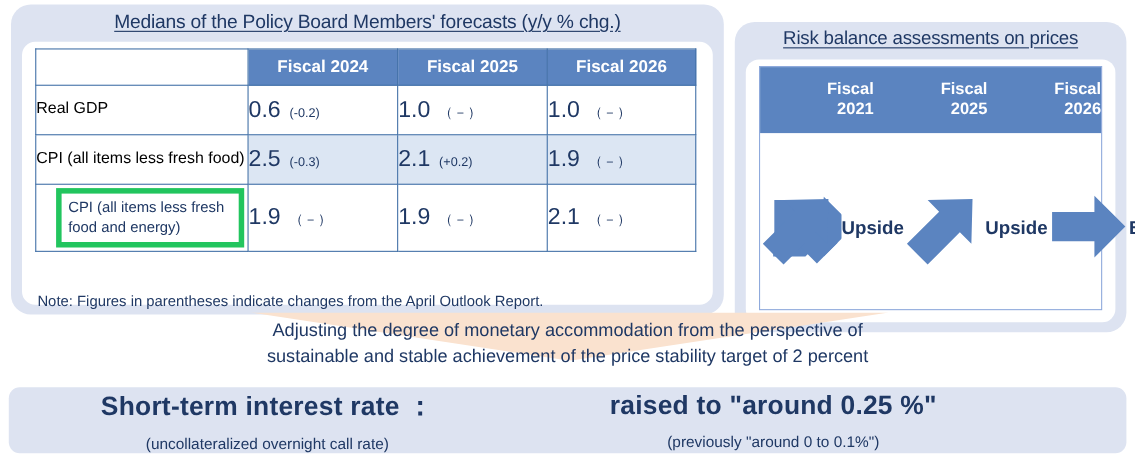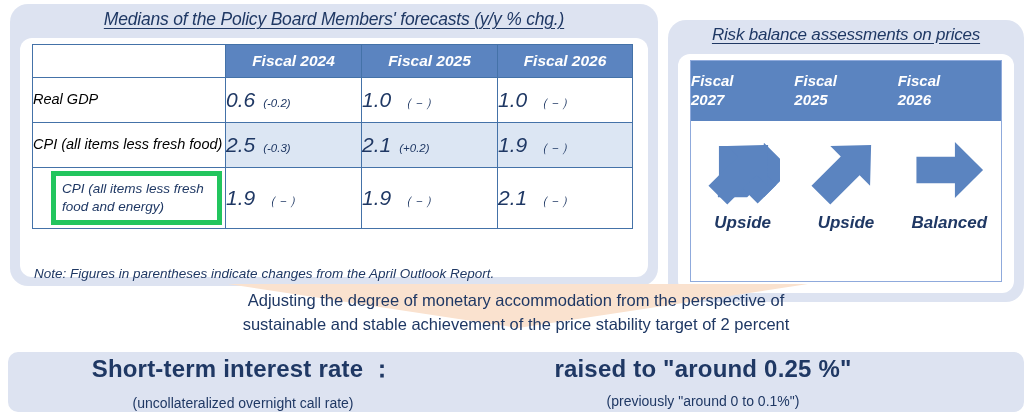--- a/index.html
+++ b/index.html
@@ -15,21 +15,20 @@
     overflow: hidden;
     position: relative;
   }
 
   
   #top-area {
     position: absolute;
     left: 0; top: 0;
     width: 848px;
     height: 288px;
-    font-style: italic;
   }
 
   .shell {
     position: absolute;
     background: #DDE3F1;
     border-radius: 18px;
     box-sizing: border-box;
     padding: 0;
   }
   #left-shell  { left: 10px;  top: 4px;  width: 648px; height: 282px; }
@@ -142,32 +141,32 @@
     background: #5B84C0;
     height: 60px;
   }
   .risk-head-cell {
     flex: 1;
     color: #ffffff;
     font-weight: bold;
     font-size: 15px;
     display: flex;
     flex-direction: column;
-    align-items: flex-start;
+    align-items: flex-end;
     justify-content: center;
     line-height: 1.25;
   }
   #risk-body {
     display: flex;
     height: 160px;
   }
   .risk-cell {
     flex: 1;
     display: flex;
-    flex-direction: column;
+    flex-direction: row;
     align-items: center;
     justify-content: flex-start;
     padding-top: 10px;
     box-sizing: border-box;
   }
   .risk-arrow { height: 78px; display: flex; align-items: center; justify-content: center; }
   .risk-label {
     font-weight: bold;
     font-size: 17px;
     color: #1F3864;
@@ -333,21 +332,21 @@
   </div>
 
   <div id="right-shell" class="shell">
     <div class="shell-title">Risk balance assessments on prices</div>
     <div class="card">
       <div id="risk-box">
 
         <div id="risk-head">
           <div class="risk-head-cell">
             <span>Fiscal</span>
-            <span>2027</span>
+            <span>2021</span>
           </div>
           <div class="risk-head-cell">
             <span>Fiscal</span>
             <span>2025</span>
           </div>
           <div class="risk-head-cell">
             <span>Fiscal</span>
             <span>2026</span>
           </div>
         </div>

